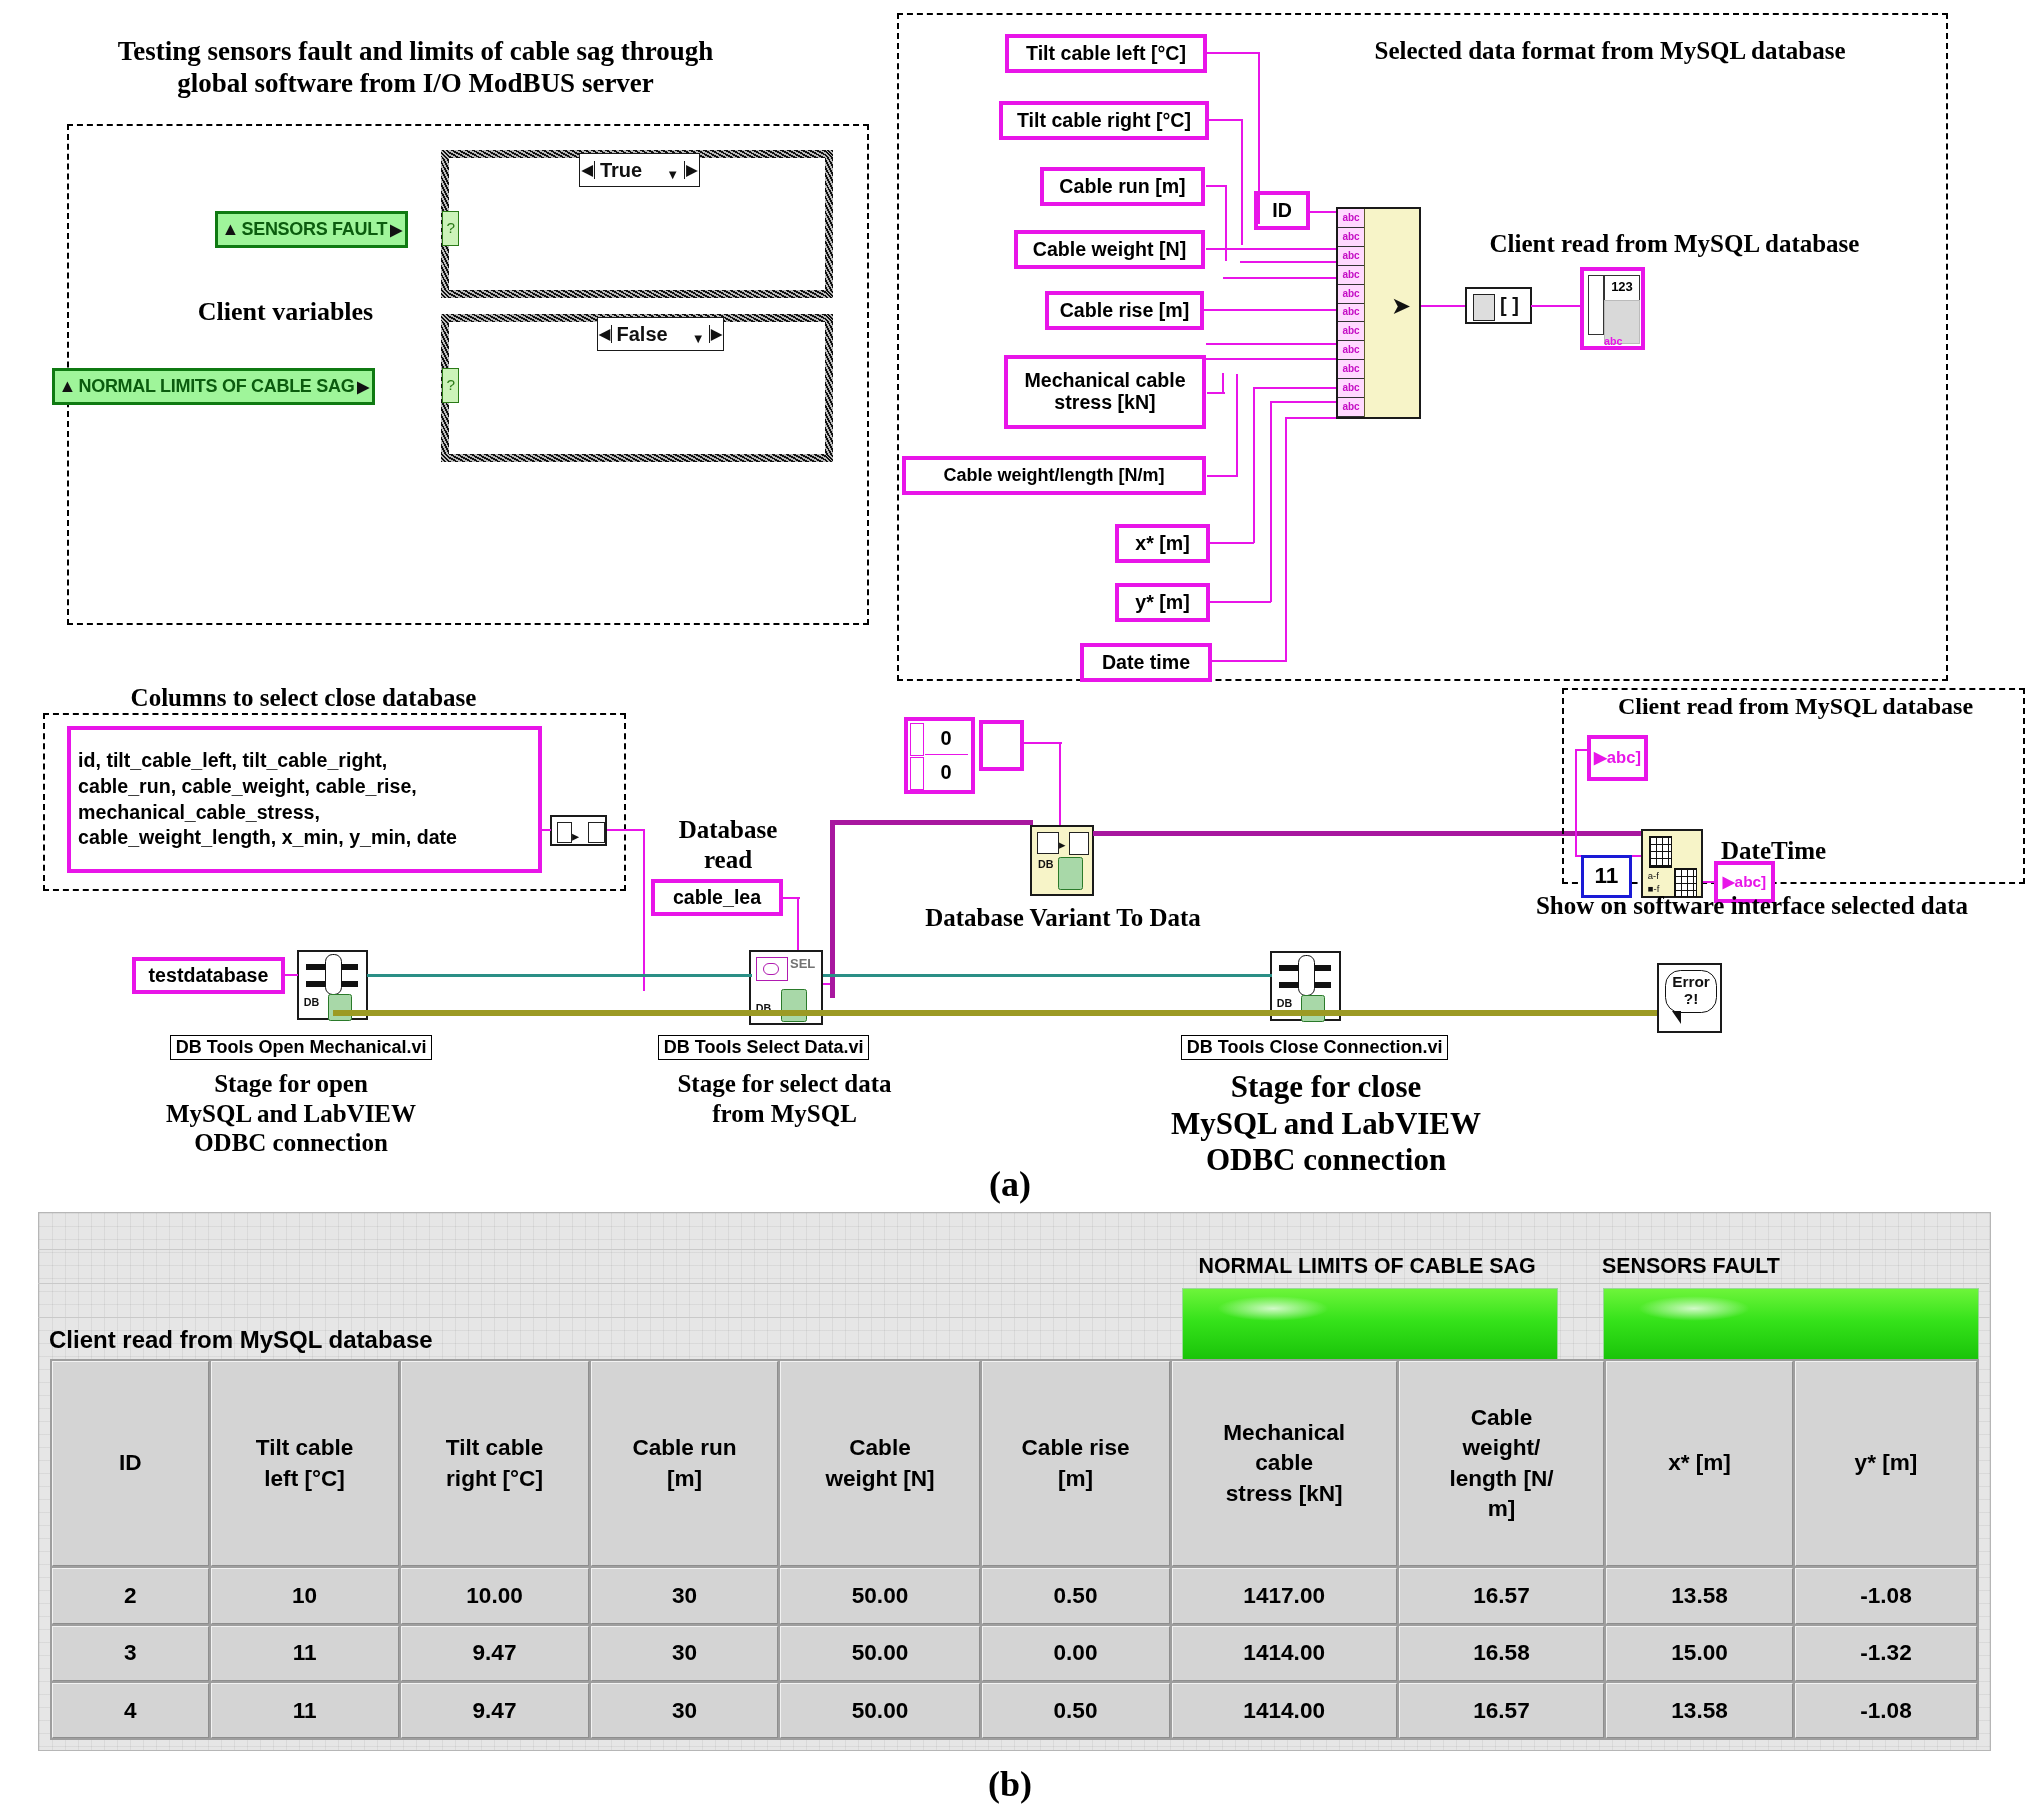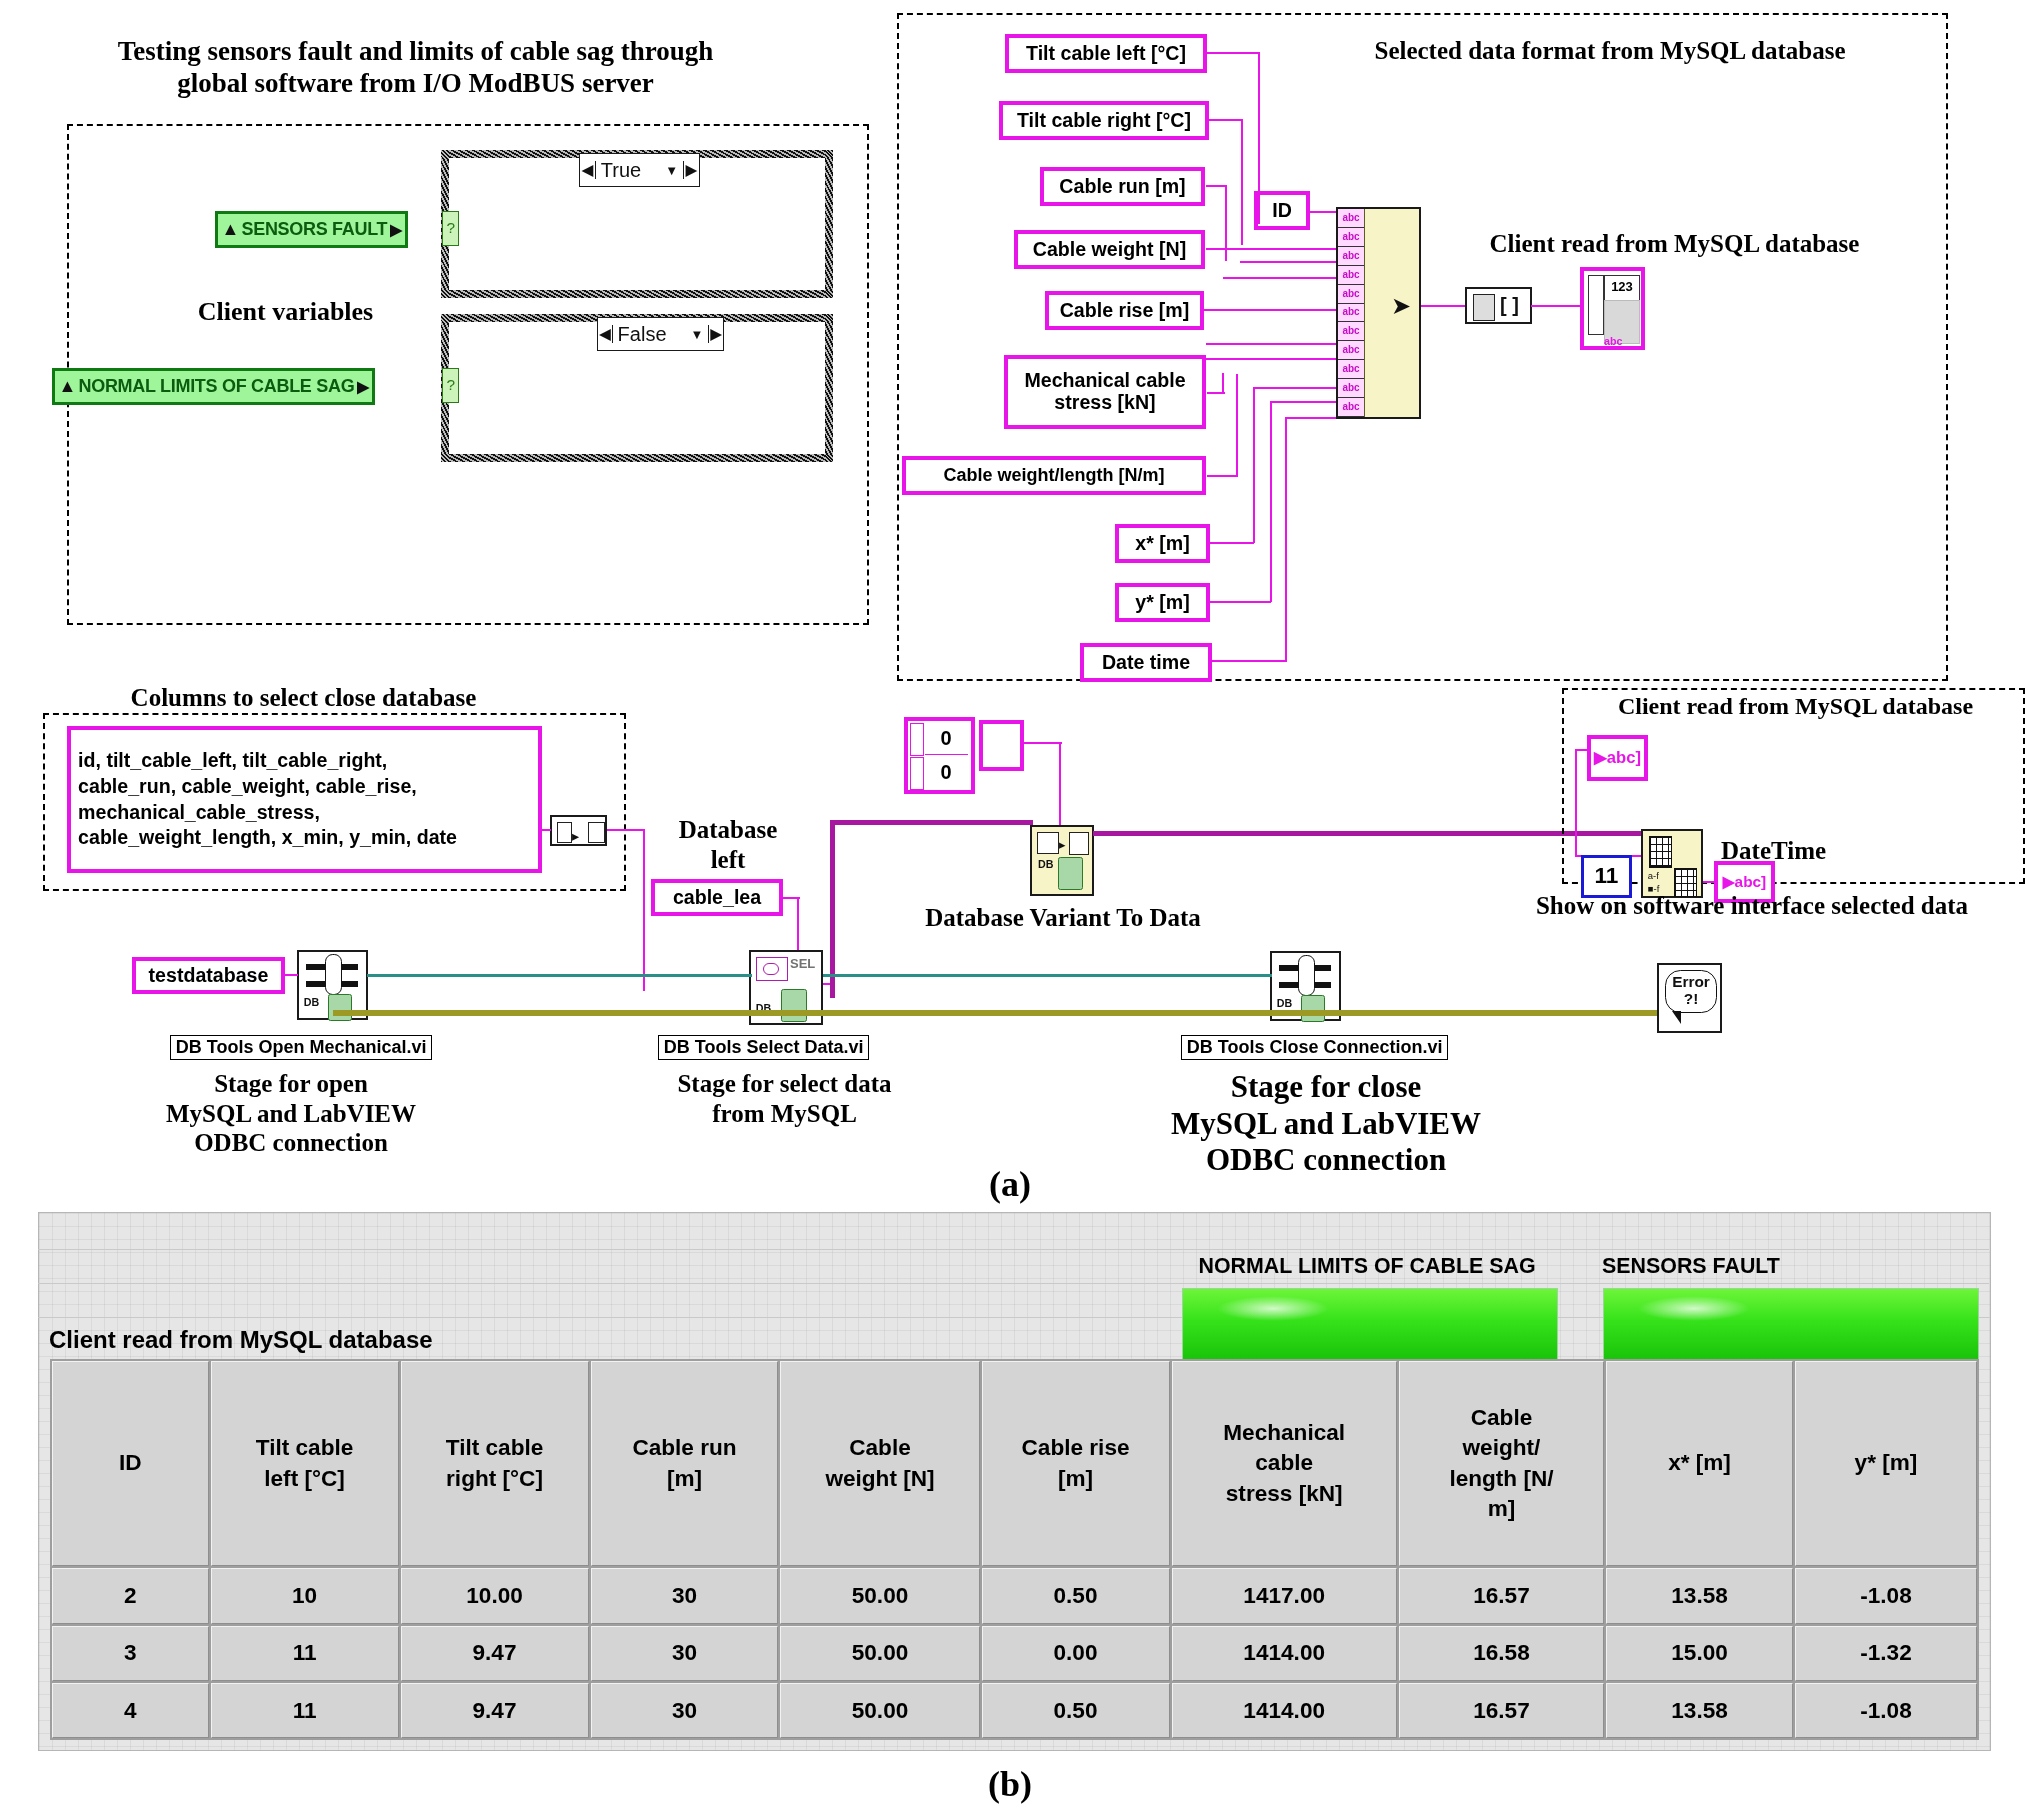--- a/index.html
+++ b/index.html
@@ -13,21 +13,21 @@
   .cap-l{text-align:left;}
 
   
   .case-frame{border:8.3px solid #555;background:#fff;
      border-image: repeating-linear-gradient(45deg,#111 0 2.4px,#bbb 2.4px 4.8px) 14;
   }
   .case-sel{position:absolute;background:#fff;border:1.8px solid #1a1a1a;height:32px;display:flex;align-items:center;
      font-family:"Liberation Sans",sans-serif;font-size:20px;font-weight:normal;color:#111;z-index:4;}
   .case-sel .arrowL,.case-sel .arrowR{width:15.4px;display:flex;align-items:center;justify-content:center;border-right:1.8px solid #1a1a1a;font-size:15.4px;}
   .case-sel .arrowR{border-right:none;border-left:1.8px solid #1a1a1a;}
-  .case-sel .txt{padding:0 4.8px;display:flex;align-items:center;gap:24px;}
+  .case-sel .txt{padding:0 4.8px;display:flex;align-items:flex-end;gap:24px;font-weight:bold;}
 
   
   .gvar{background:#9ff59a;border:3px solid #0f7a12;display:flex;align-items:center;
      font-family:"Liberation Sans",sans-serif;font-weight:bold;color:#0b5c0e;letter-spacing:-0.3px;}
   .gvar .house{font-size:18px;padding:0 2.4px 0 3.6px;color:#111;}
   .gvar .gtxt{font-size:18px;white-space:nowrap;}
   .gvar .gtri{font-size:15.4px;padding:0 3px;color:#111;}
   .qterm{position:absolute;width:15.4px;height:33px;background:#ccf3b9;border:1.8px solid #2a7a17;
      font-family:"Liberation Sans",sans-serif;font-size:15.4px;color:#2a7a17;text-align:center;line-height:31px;z-index:5;}
 
@@ -220,21 +220,21 @@
 <div class="abs icn white" style="left:550px;top:815px;width:57px;height:31px;">
   <div style="position:absolute;left:4.8px;top:4.8px;width:13px;height:19px;border:1.8px solid #222;"></div>
   <div style="position:absolute;left:20px;top:10.7px;font-size:14.3px;color:#111;">▸</div>
   <div style="position:absolute;left:36px;top:4.8px;width:15.4px;height:19px;border:1.8px solid #222;"></div>
 </div>
 <div class="wire wire-h abs" style="left:538px;top:829px;width:13px;"></div>
 <div class="wire wire-h abs" style="left:607px;top:829px;width:38px;"></div>
 <div class="wire wire-v abs" style="left:643px;top:829px;height:162px;"></div>
 
 <div class="abs cap" style="left:651px;top:815px;width:154px;font-size:25px;white-space:pre-line;">Database
-left</div>
+read</div>
 <div class="abs mstr" style="left:651px;top:879px;width:132px;height:37px;">cable_lea</div>
 <div class="wire wire-h abs" style="left:783px;top:897px;width:16.6px;"></div>
 <div class="wire wire-v abs" style="left:797px;top:897px;height:89px;"></div>
 <div class="wire wire-h abs" style="left:797px;top:983px;width:33px;"></div>
 
 <div class="abs" style="left:904px;top:717px;width:71px;height:77px;border:4.2px solid #e815e8;background:#fff;">
   <div style="position:absolute;left:2.4px;top:2.4px;width:12px;height:31px;border:1.2px solid #e815e8;"></div>
   <div style="position:absolute;left:16.6px;top:2.4px;width:43px;height:31px;font-family:'Liberation Sans',sans-serif;
        font-size:20px;font-weight:bold;text-align:center;line-height:30px;border-bottom:1.2px solid #e815e8;">0</div>
   <div style="position:absolute;left:2.4px;top:36px;width:12px;height:31px;border:1.2px solid #e815e8;"></div>

